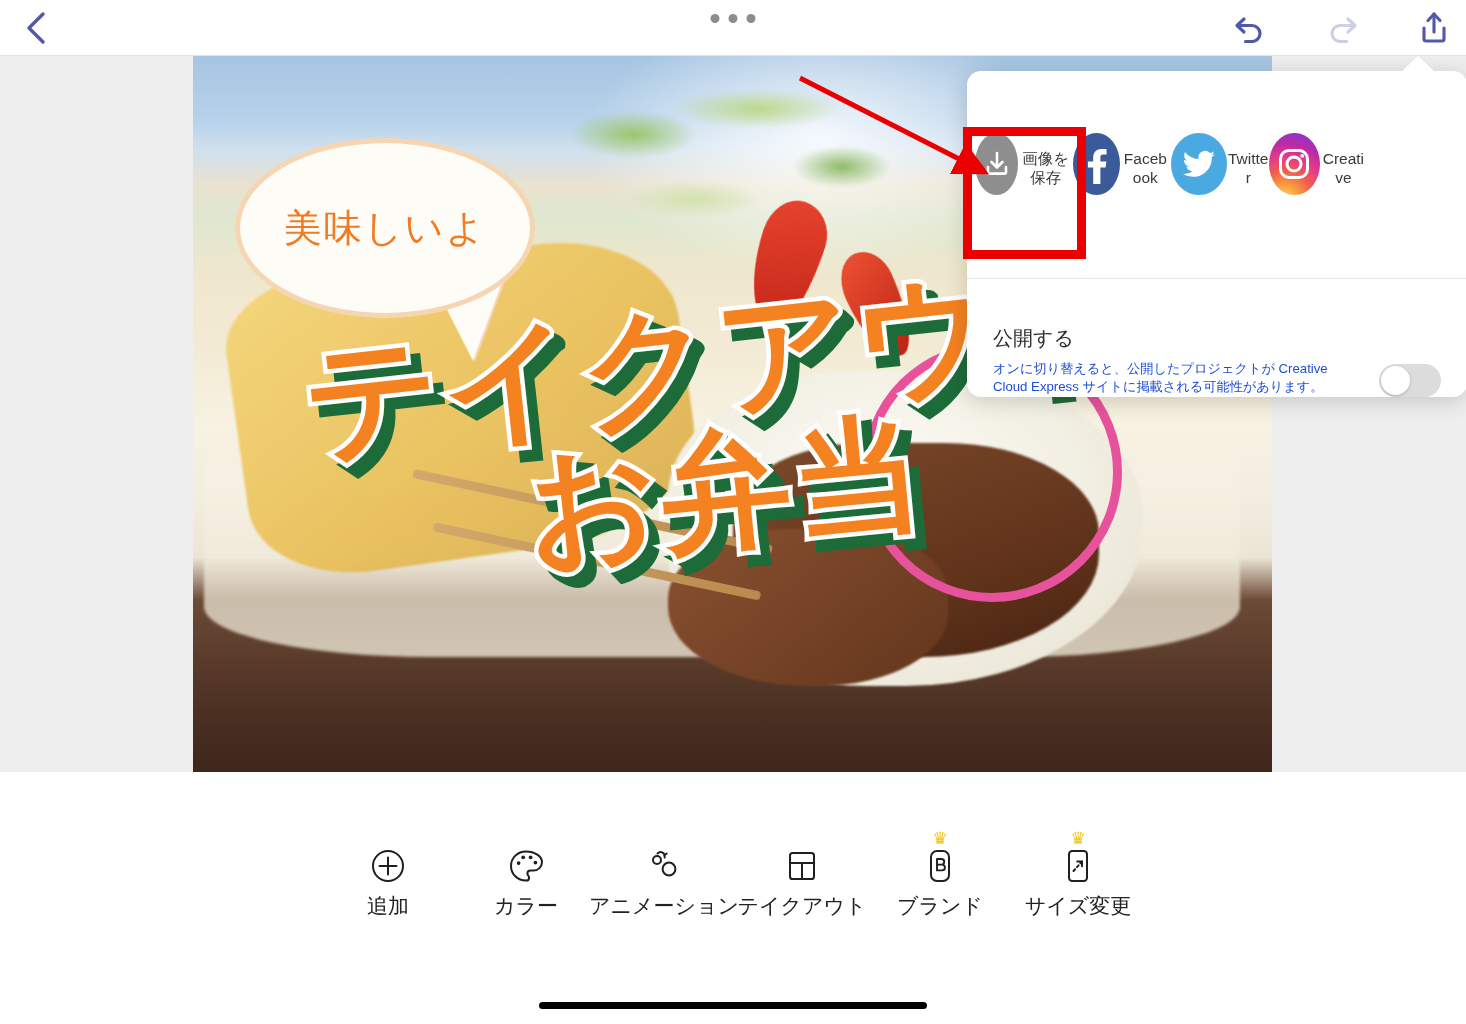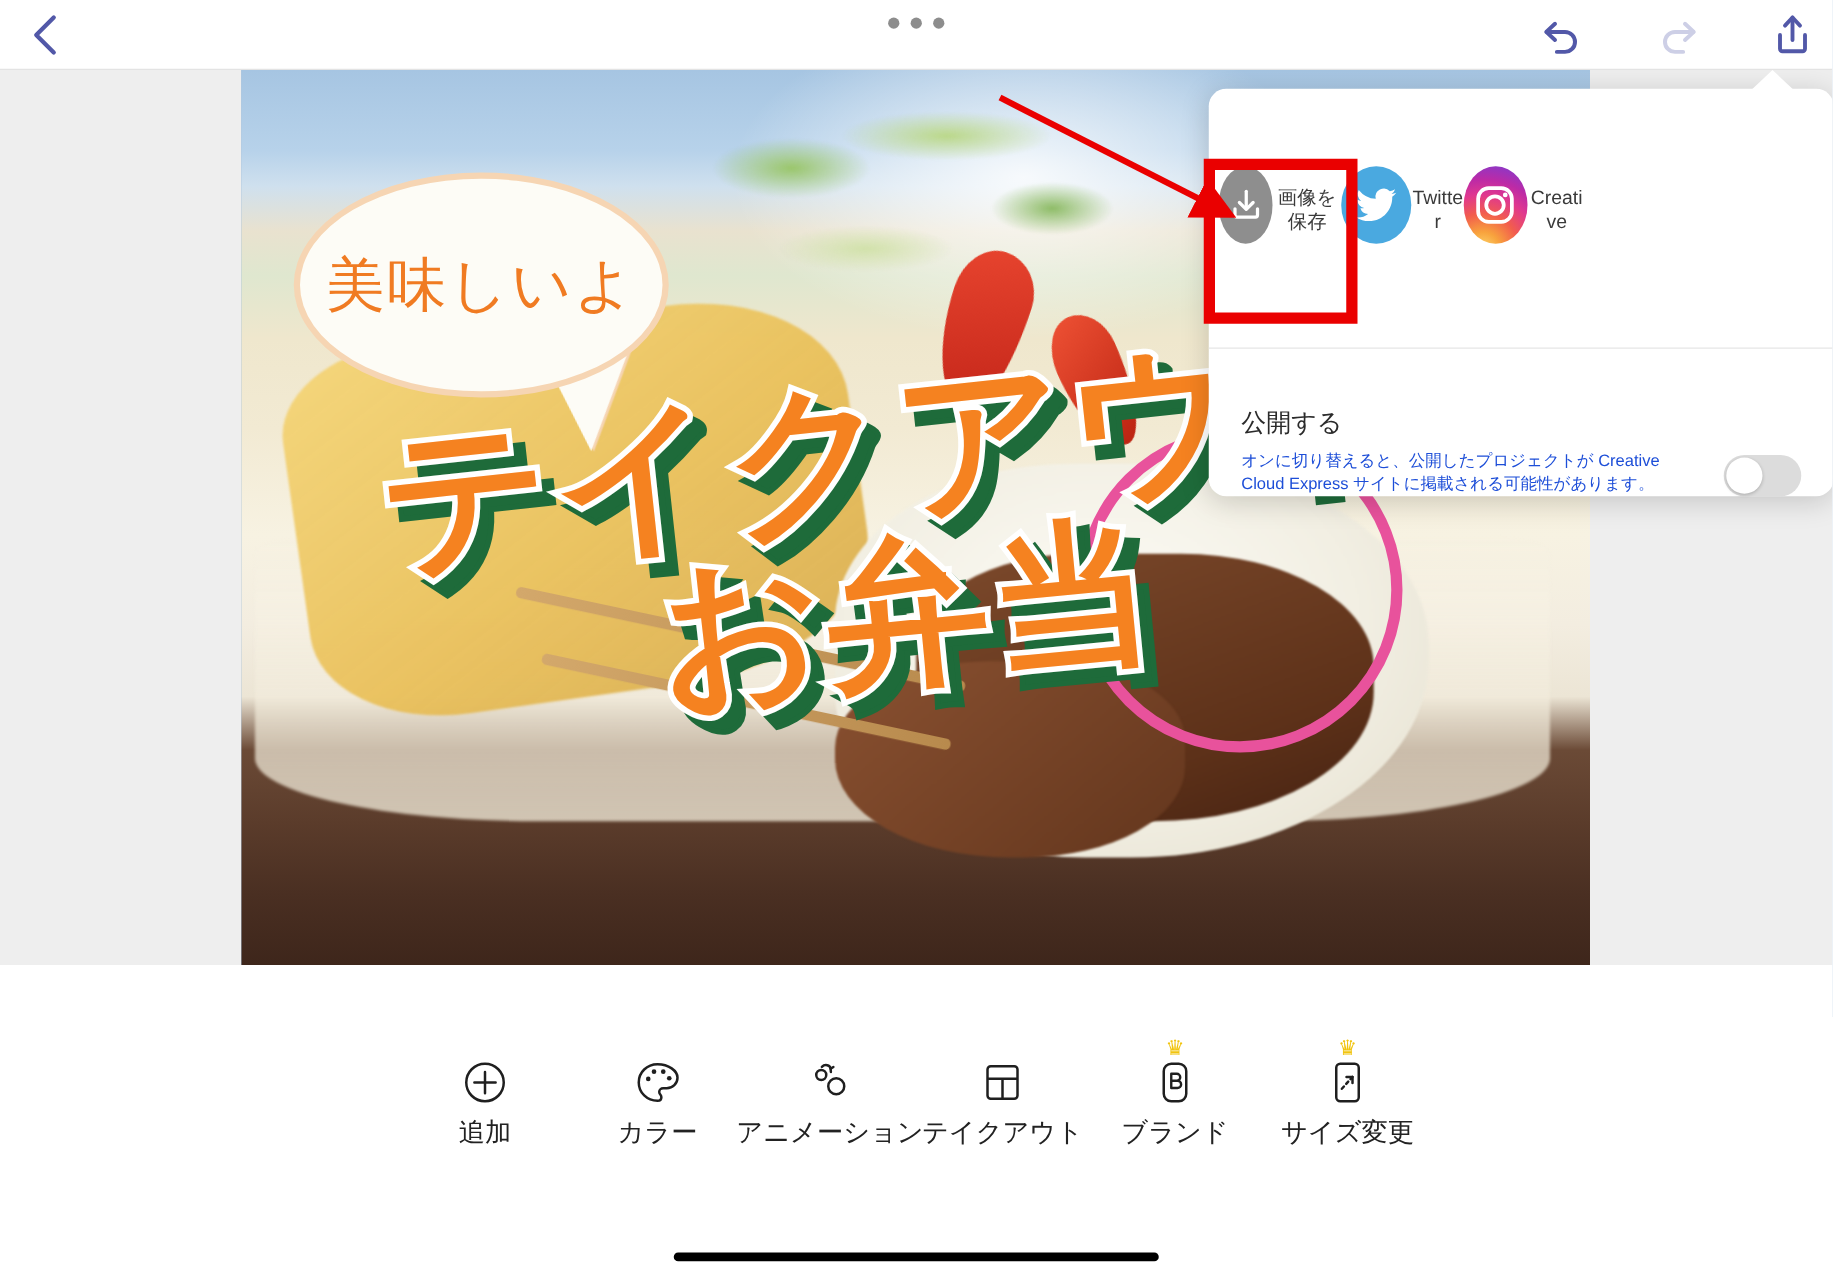--- a/index.html
+++ b/index.html
@@ -168,21 +168,21 @@
     position: absolute; left: 42px; top: 82px;
     width: 300px; height: 180px;
     background: #fdfcf6;
     border: 5px solid #f6d5b3;
     border-radius: 50%;
     display: flex; align-items: center; justify-content: center;
     z-index: 6;
   }
   .bubble-txt {
     font-family: "Liberation Serif", "DejaVu Serif", serif;
-    font-size: 47px; color: #f07b22; letter-spacing: 2px;
+    font-size: 38px; color: #f07b22; letter-spacing: 2px;
     white-space: nowrap; font-weight: 400;
   }
   .bubble-tail {
     position: absolute; left: 255px; top: 232px;
     width: 0; height: 0;
     border-left: 16px solid transparent;
     border-right: 48px solid transparent;
     border-top: 70px solid #fdfcf6;
     transform: rotate(-14deg);
     z-index: 5;
@@ -426,20 +426,29 @@
           <svg width="34" height="34" viewBox="0 0 34 34">
             <path d="M17 6 V20" fill="none" stroke="#fff" stroke-width="2.6" stroke-linecap="round"></path>
             <path d="M11.5 15 L17 20.5 L22.5 15" fill="none" stroke="#fff" stroke-width="2.6" stroke-linecap="round" stroke-linejoin="round"></path>
             <path d="M8 20 V25 a1.6 1.6 0 0 0 1.6 1.6 H24.4 A1.6 1.6 0 0 0 26 25 V20" fill="none" stroke="#fff" stroke-width="2.6" stroke-linecap="round" stroke-linejoin="round"></path>
           </svg>
         </div>
         <div class="share-label">画像を保存</div>
       </div>
 
 
+      <div class="share-item">
+        <div class="share-ico ico-fb">
+          <svg width="34" height="40" viewBox="0 0 34 40">
+            <path d="M21.4 40 V23.5 H26.6 L27.4 17.4 H21.4 V13.6 c0 -1.8 0.5 -3 3 -3 H27.6 V5.2
+                     c -0.55 -0.07 -2.6 -0.24 -5 -0.24 c -5 0 -8.4 3 -8.4 8.6 V17.4 H8.9 V23.5 H14.2 V40 Z" fill="#ffffff"></path>
+          </svg>
+        </div>
+        <div class="share-label">Facebook</div>
+      </div>
 
       <div class="share-item">
         <div class="share-ico ico-tw">
           <svg width="36" height="32" viewBox="0 0 36 32">
             <path d="M34 6.1 a13 13 0 0 1 -3.8 1.05 a6.7 6.7 0 0 0 2.9 -3.7 a13.2 13.2 0 0 1 -4.2 1.6
                      a6.6 6.6 0 0 0 -11.3 6 A18.7 18.7 0 0 1 4 3.9 a6.6 6.6 0 0 0 2 8.8 a6.5 6.5 0 0 1 -3 -0.83
                      v0.08 a6.6 6.6 0 0 0 5.3 6.5 a6.6 6.6 0 0 1 -3 0.11 a6.6 6.6 0 0 0 6.2 4.6
                      A13.3 13.3 0 0 1 2 25.9 a18.6 18.6 0 0 0 10.1 2.96 c12.1 0 18.7 -10 18.7 -18.7 l-0.02 -0.85
                      A13.3 13.3 0 0 0 34 6.1 z" fill="#ffffff"></path>
           </svg>

